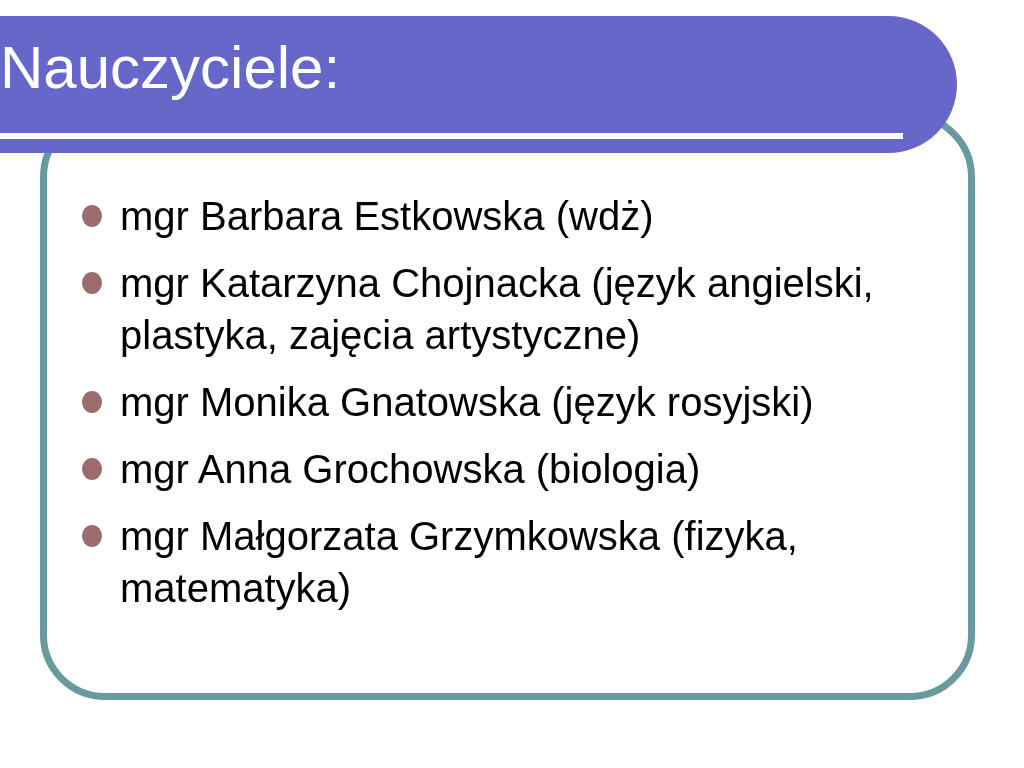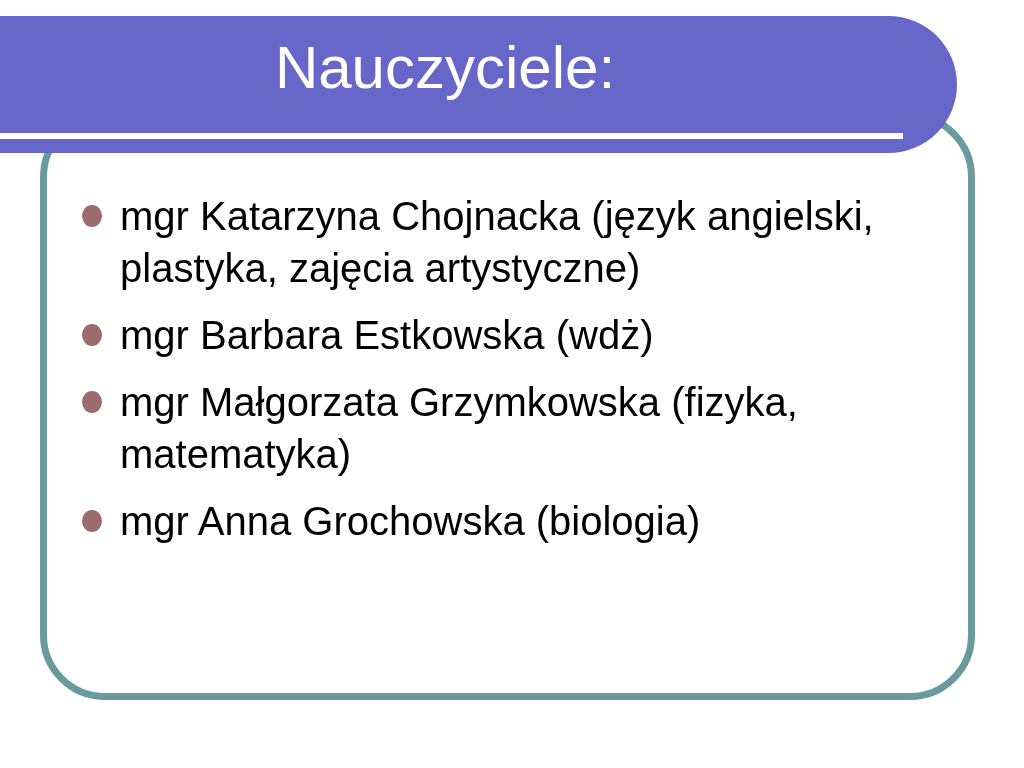--- a/index.html
+++ b/index.html
@@ -50,21 +50,20 @@
     top: 117px;
     width: 903px;
     height: 6px;
     background: var(--banner-underline);
   }
   .slide-title {
     position: absolute;
     left: 0;
     top: 20px;
     width: 890px;
-    text-align: center;
     color: var(--title-text);
     font-size: 60px;
     line-height: 64px;
     font-weight: 400;
   }
   
   .teacher-list {
     position: absolute;
     left: 82px;
     top: 190px;
@@ -99,34 +98,38 @@
 
   <div class="title-banner">
     <div class="slide-title">Nauczyciele:</div>
     <div class="title-underline"></div>
   </div>
 
   <ul class="teacher-list">
 
       <li>
         <span class="bullet-dot"></span>
+        <span>mgr Barbara Estkowska (wdż)</span>
+      </li>
+
+      <li>
+        <span class="bullet-dot"></span>
         <span>mgr Katarzyna Chojnacka (język angielski, plastyka, zajęcia artystyczne)</span>
       </li>
 
       <li>
         <span class="bullet-dot"></span>
-        <span>mgr Barbara Estkowska (wdż)</span>
-      </li>
-
-
-      <li>
-        <span class="bullet-dot"></span>
-        <span>mgr Małgorzata Grzymkowska (fizyka, matematyka)</span>
+        <span>mgr Monika Gnatowska (język rosyjski)</span>
       </li>
 
       <li>
         <span class="bullet-dot"></span>
         <span>mgr Anna Grochowska (biologia)</span>
       </li>
 
+      <li>
+        <span class="bullet-dot"></span>
+        <span>mgr Małgorzata Grzymkowska (fizyka, matematyka)</span>
+      </li>
+
     </ul>
 
 </div>
 
 </body></html>

